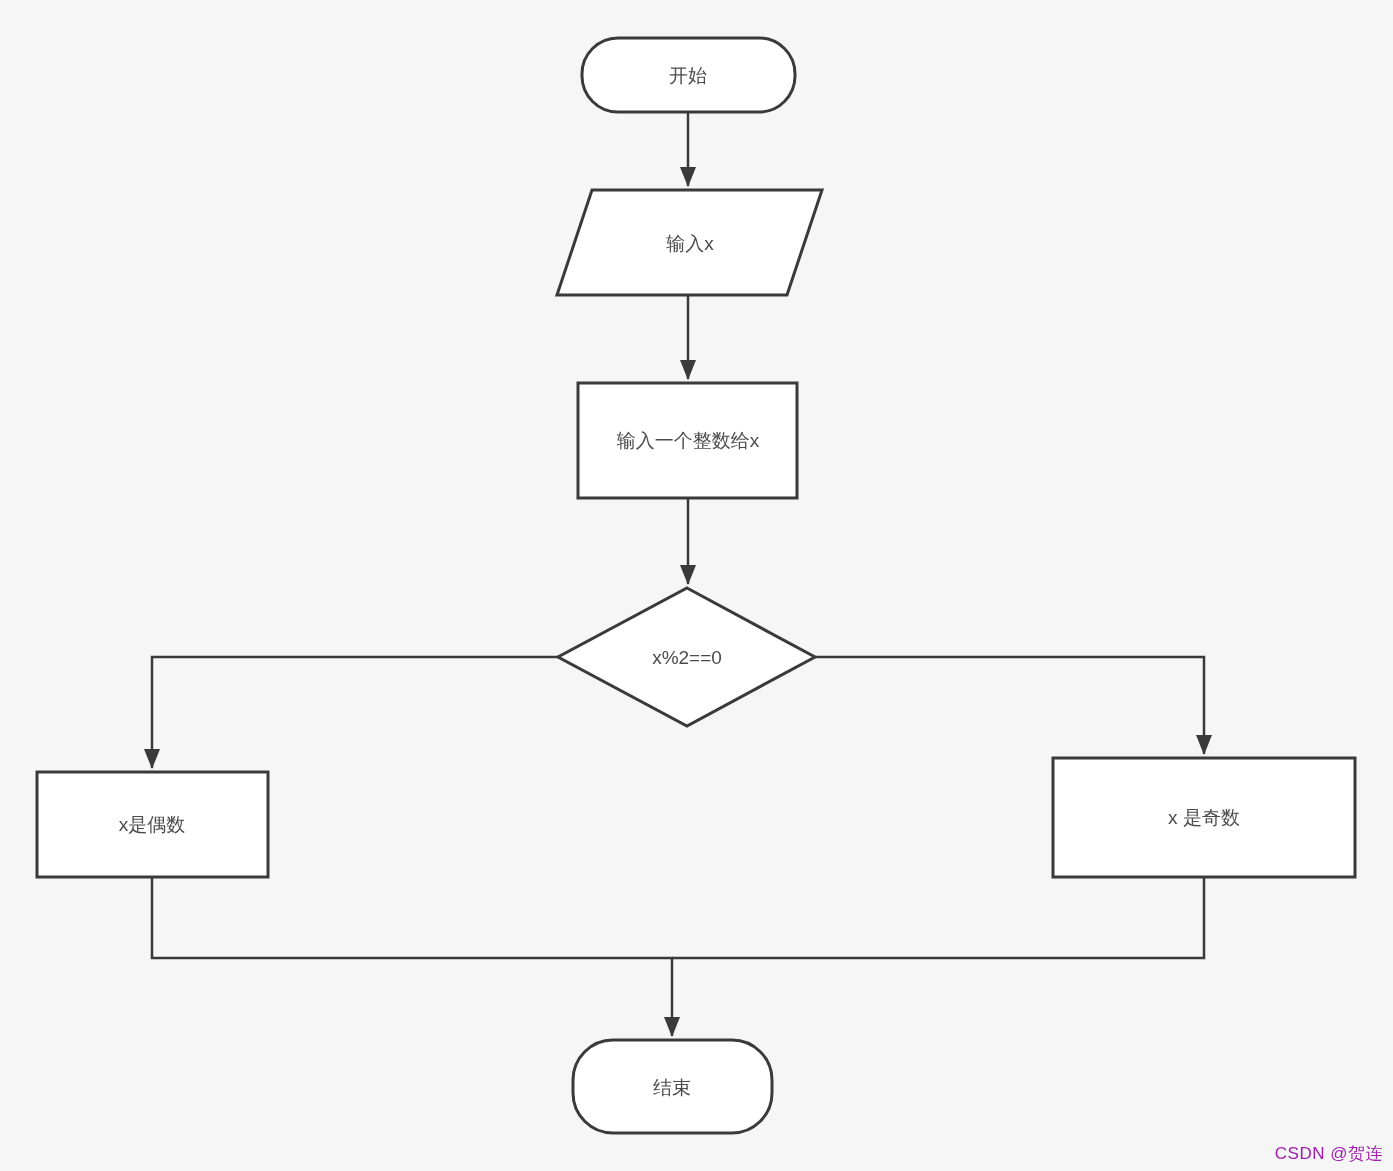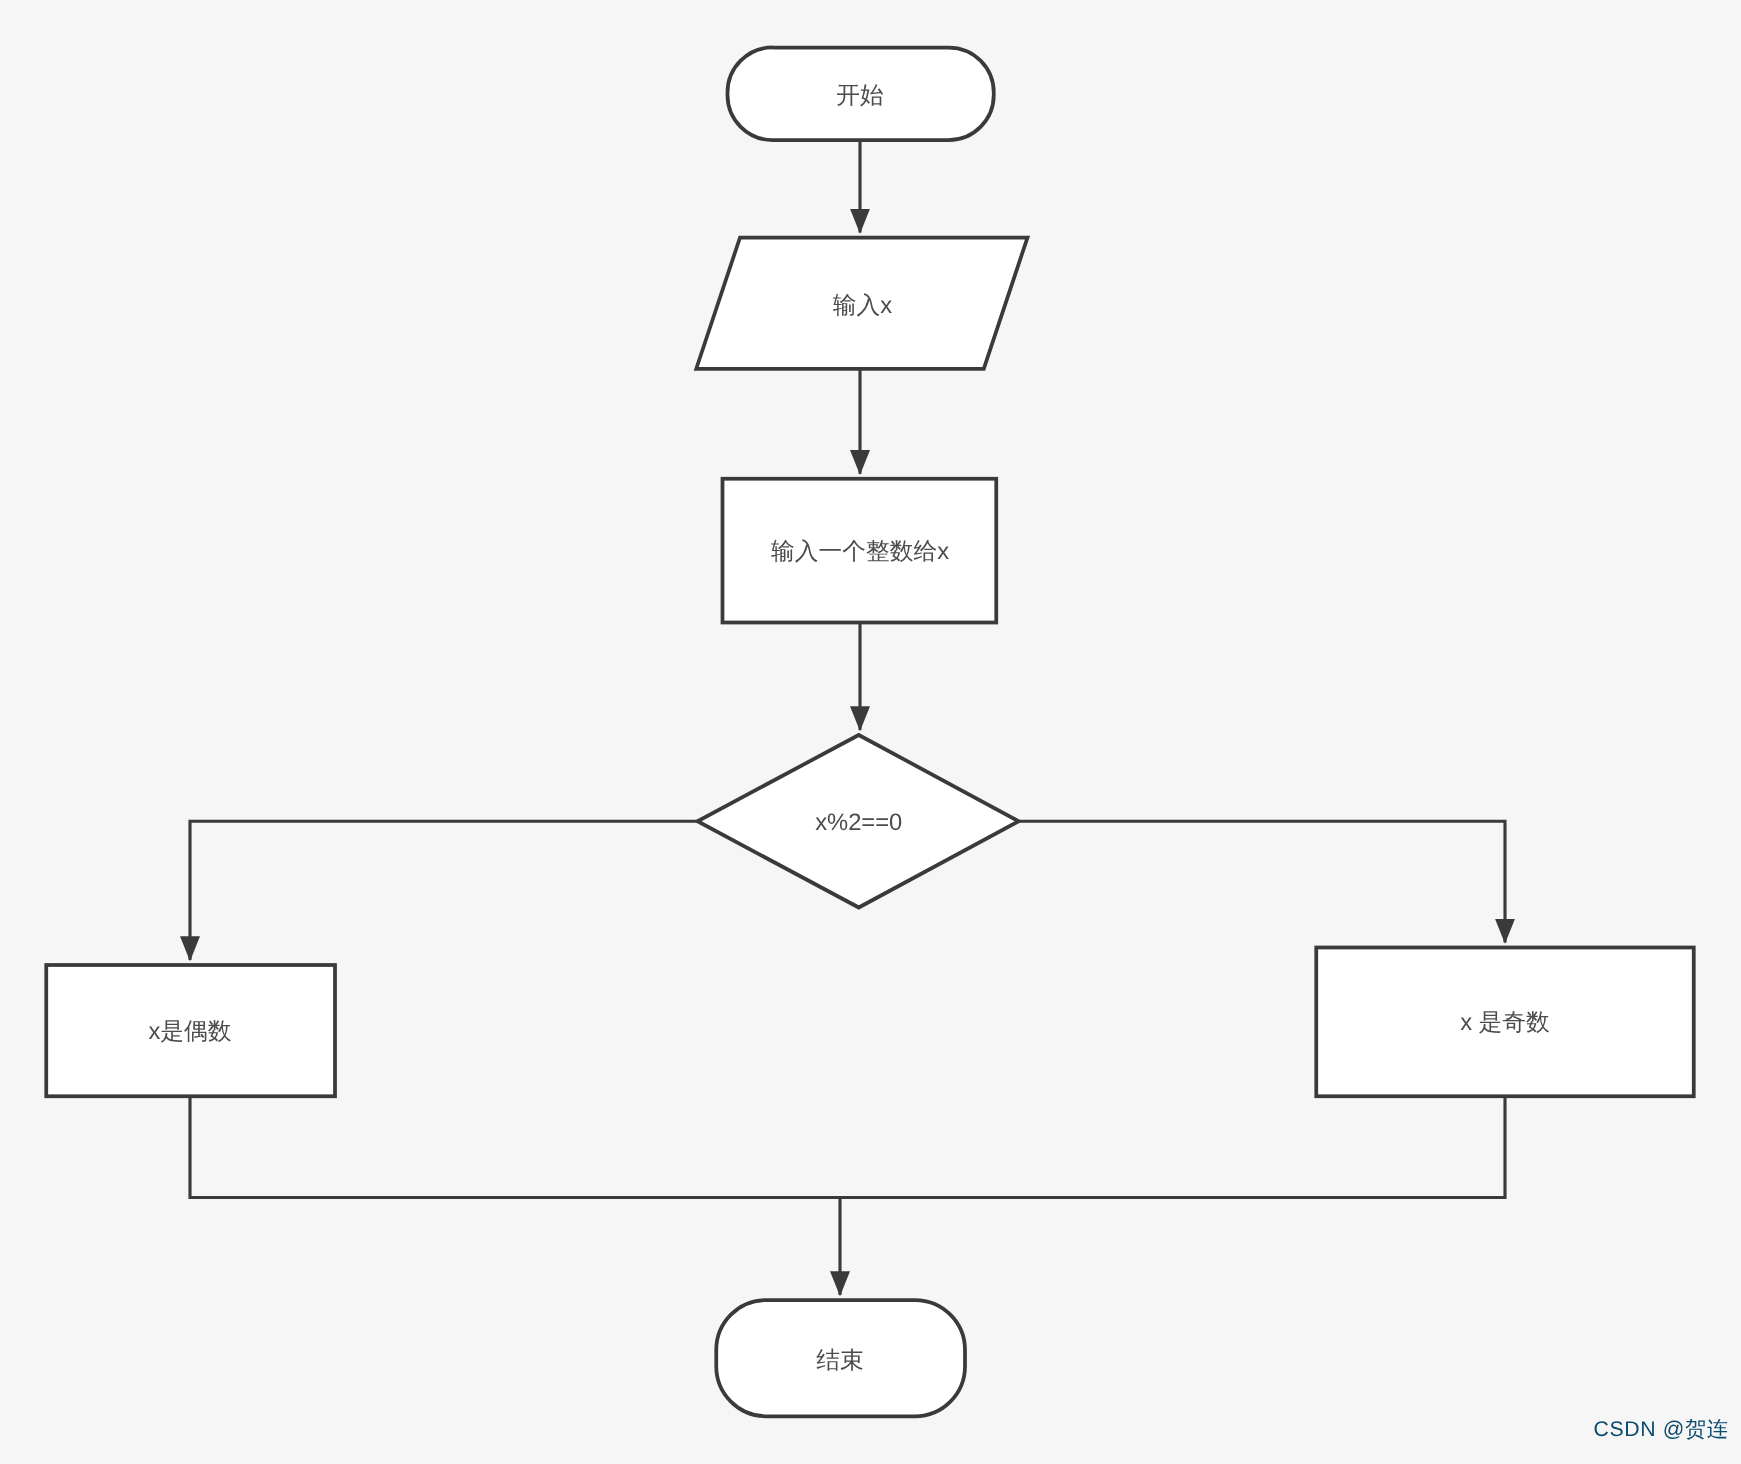--- a/index.html
+++ b/index.html
@@ -32,22 +32,22 @@
   }
   .node-label {
     fill: #4c4c4c;
     font-size: 19px;
     font-family: "Liberation Sans", "DejaVu Sans", sans-serif;
     text-anchor: middle;
   }
   .watermark {
     position: absolute;
     right: 10px;
-    bottom: 16px;
-    color: #0c4a6e;
+    bottom: 6px;
+    color: #a21caf;
     font-size: 17px;
     letter-spacing: 0.5px;
     user-select: none;
   }
 </style>
 </head>
 <body>
 
 <div class="stage">
   <svg class="flowchart" width="1393" height="1171" viewBox="0 0 1393 1171" xmlns="http://www.w3.org/2000/svg">

